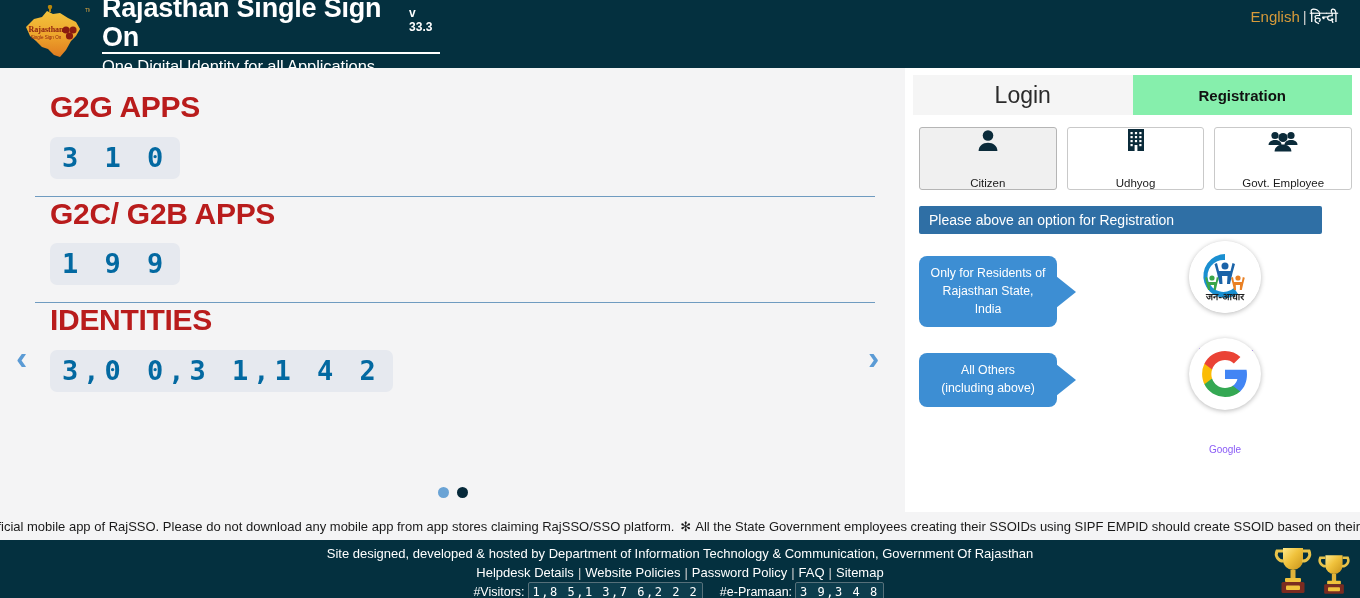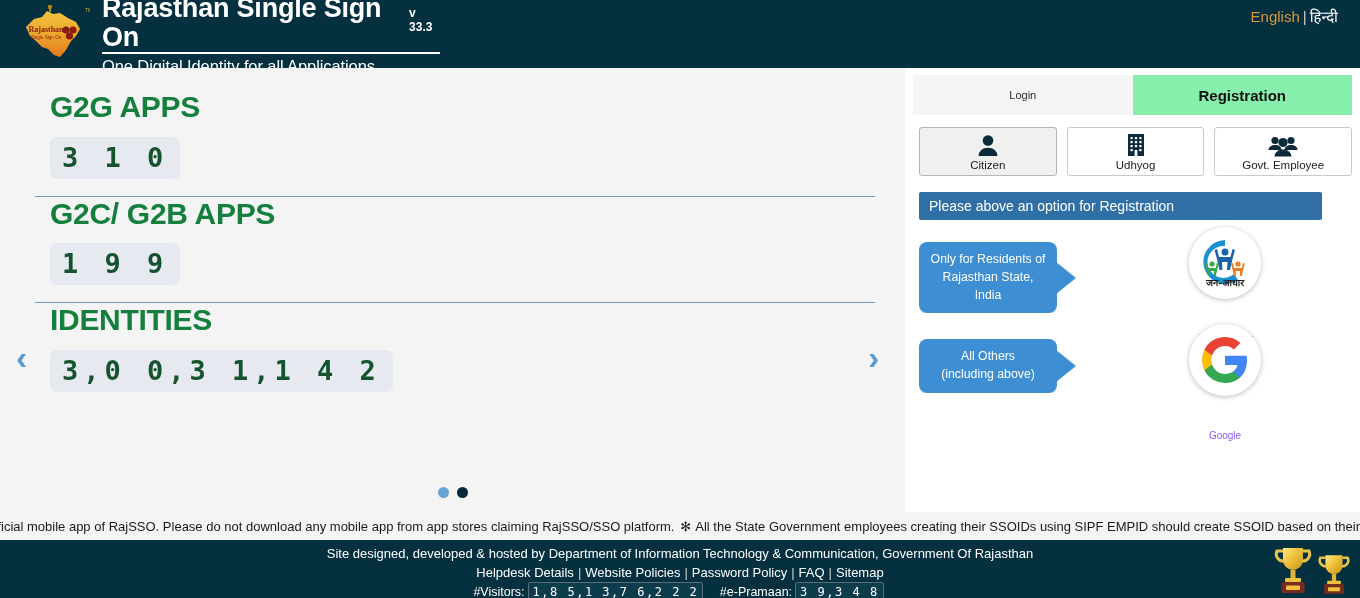--- a/index.html
+++ b/index.html
@@ -87,36 +87,36 @@
     width: 826px;
   }
   .stat-block { padding-bottom: 6px; }
   .stat-sep {
     height: 1px;
     background: #6f9bc0;
     width: 840px;
     margin: 11px 0 0 -15px;
   }
   .stat-title {
-    color: #15803d;
+    color: #b91c1c;
     font-size: 30px;
     font-weight: bold;
     letter-spacing: -0.3px;
     line-height: 1.15;
   }
   .lcd {
     display: inline-block;
     background: #e6e9ef;
     border-radius: 7px;
     padding: 5px 12px 6px 12px;
     margin-top: 12px;
     font-family: "DejaVu Sans Mono", monospace;
     font-size: 27px;
     letter-spacing: 5px;
-    color: #14532d;
+    color: #0369a1;
     font-weight: bold;
   }
   .arrow {
     position: absolute;
     top: 276px;
     width: 28px; height: 28px;
     color: #5b9bd5;
     font-size: 34px;
     line-height: 26px;
     font-weight: bold;
@@ -140,48 +140,48 @@
   
   .right-panel {
     width: 455px;
     background: #ffffff;
     padding: 0 8px;
   }
   .tabs { display: flex; height: 40px; margin-top: 7px; }
   .tab {
     flex: 1;
     display: flex; align-items: center; justify-content: center;
-    font-size: 11px;
+    font-size: 23px;
     cursor: pointer;
   }
   .tab-login {
     background: #f5f5f5;
     color: #2b2b2b;
     margin-left: 0px;
   }
   .tab-reg {
     background: #86efac;
     color: #111111;
     font-weight: bold;
     font-size: 15px;
   }
 
   .role-cards {
     display: flex;
     gap: 10px;
     margin: 12px 0 0 6px;
   }
   .role-card {
-    width: 140px; height: 49px;
+    width: 140px; height: 63px;
     border: 1px solid #c9c9c9;
     border-radius: 3px;
     display: flex;
     flex-direction: column;
     align-items: center;
-    justify-content: center;
+    justify-content: space-between;
     background: #ffffff;
     cursor: pointer;
     gap: 2px;
   }
   .role-card.selected {
     background: #f0f0f0;
     border-color: #b5b5b5;
   }
   .role-label { font-size: 11.5px; color: #1b1b1b; }
   .role-icon { height: 24px; display:flex; align-items:flex-end; }

